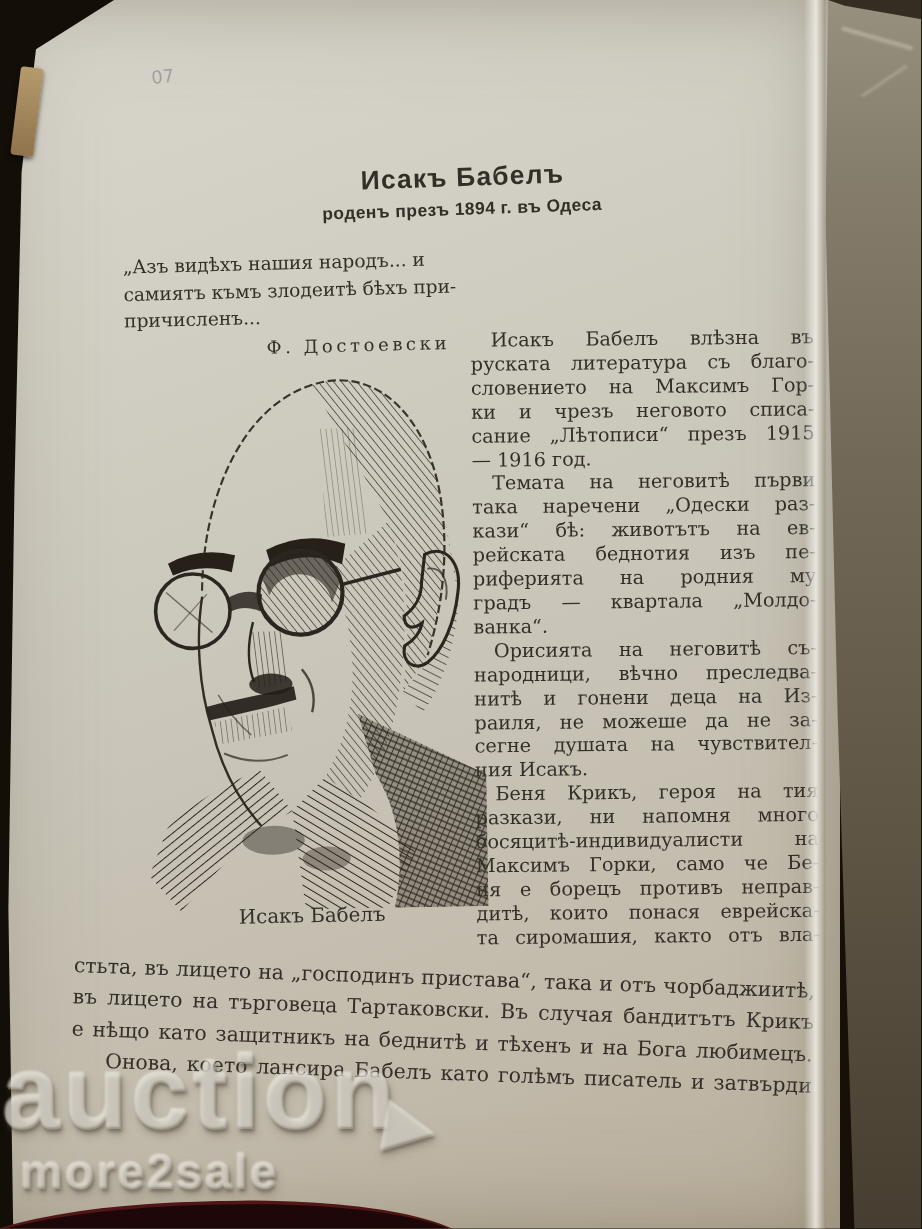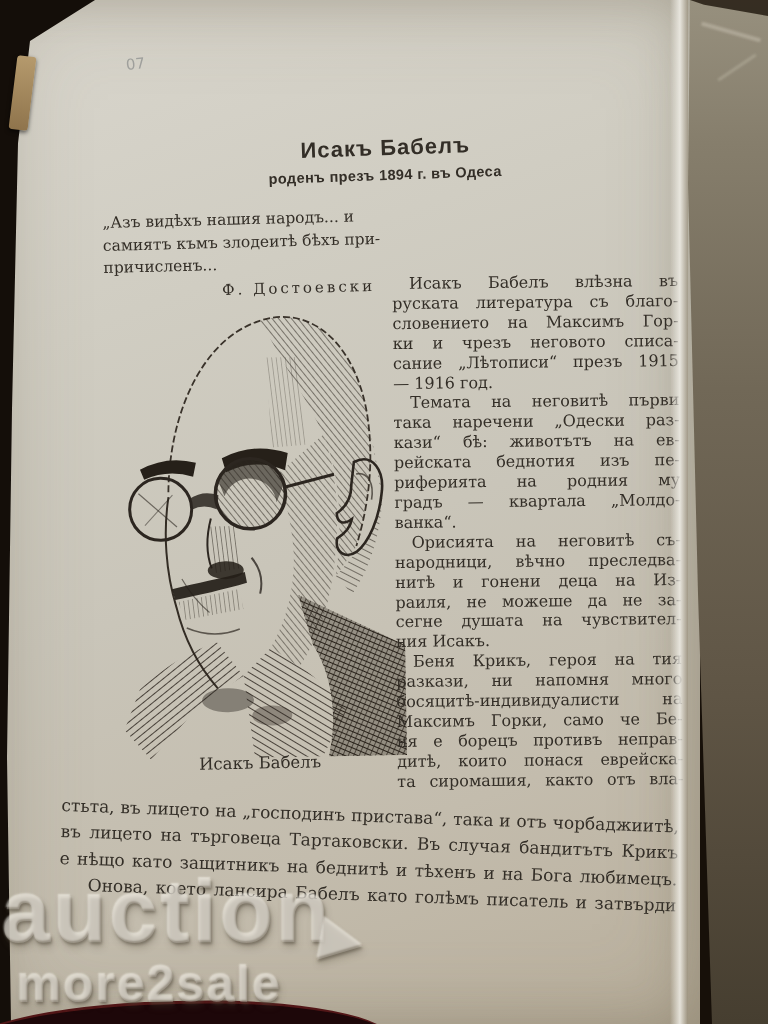--- a/index.html
+++ b/index.html
@@ -55,21 +55,21 @@
   .bottom-para{position:absolute;left:62px;top:792px;width:618px;z-index:5;
         font-size:17px;line-height:26.4px;transform:rotate(2deg);transform-origin:left top;}
   .bottom-para .tl:nth-child(4){text-indent:1.7em;}
   
   .wm{position:absolute;z-index:40;font-family:"Liberation Sans",sans-serif;font-weight:bold;
       color:rgba(214,210,200,.30);
       text-shadow:-1px -2px 2px rgba(255,253,246,.55), 1px 2px 3px rgba(78,70,56,.5), 2px 5px 7px rgba(78,70,56,.25);}
   .wm-balkan{left:13px;top:849px;font-size:30px;letter-spacing:8px;}
   .wm-auction{left:2px;top:862px;font-size:87px;letter-spacing:3px;text-align:center;}
   .wm-triangle{left:322px;top:908px;font-size:52px;transform:rotate(10deg);}
-  .wm-more2sale{left:17px;top:956px;font-size:50px;letter-spacing:2px;}
+  .wm-more2sale{left:17px;top:956px;font-size:40px;letter-spacing:2px;}
 </style>
 </head>
 <body>
 
 <div class="scene">
 
   <div class="page"></div>
 
   <div class="pencil ink">07</div>
 

